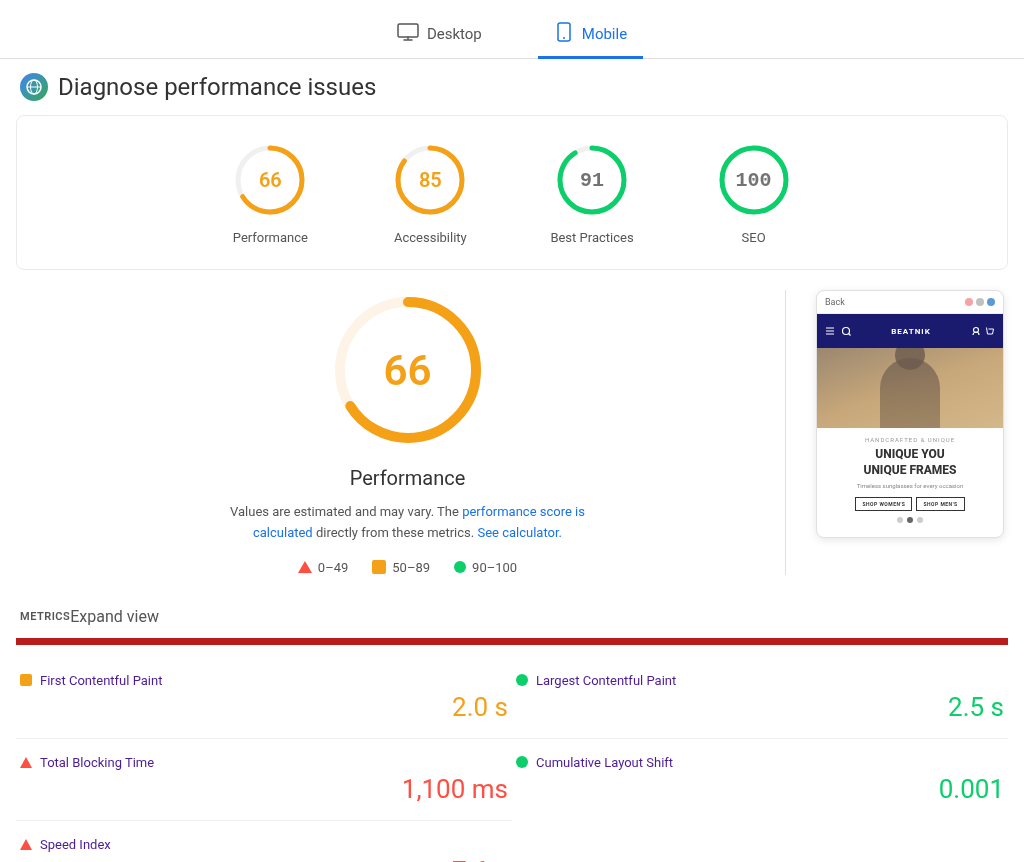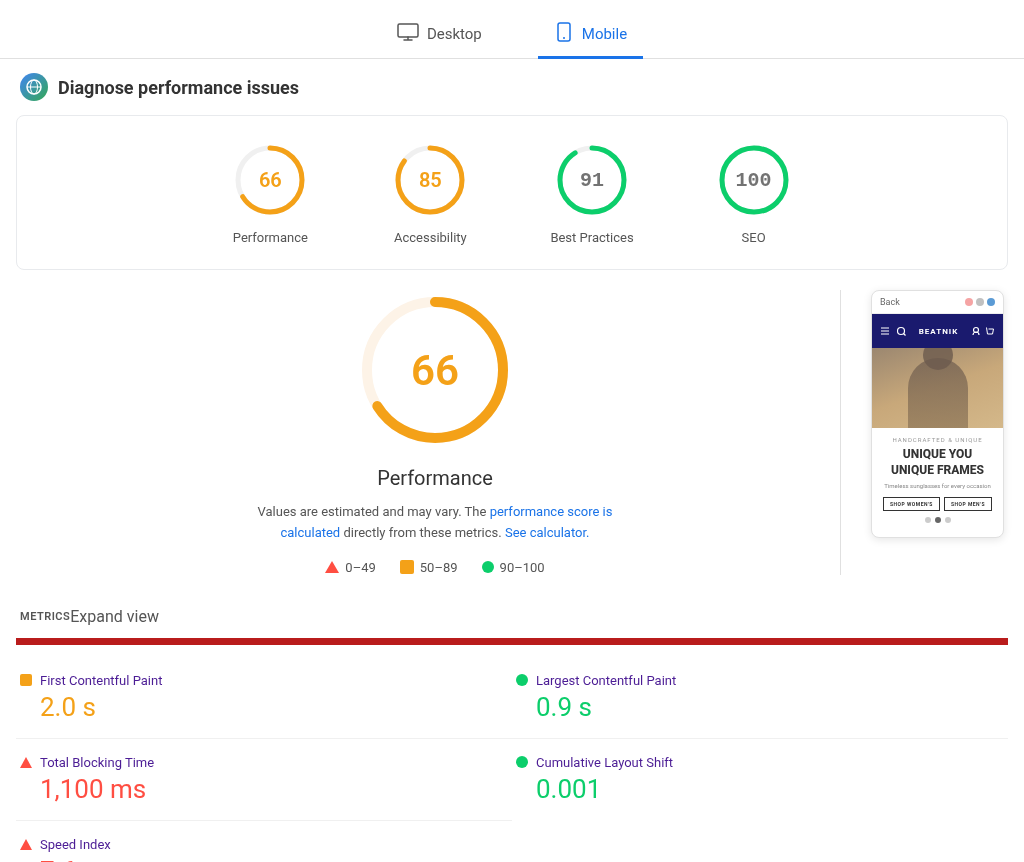--- a/index.html
+++ b/index.html
@@ -53,22 +53,22 @@
       border-radius: 50%;
       background: linear-gradient(135deg, #4285f4, #34a853);
       display: flex;
       align-items: center;
       justify-content: center;
       color: white;
       font-size: 12px;
     }
 
     .header-title {
-      font-size: 18px;
-      font-weight: 700;
+      font-size: 24px;
+      font-weight: 400;
       color: #333;
     }
 
     .score-section {
       border: 1px solid #e8eaed;
       border-radius: 8px;
       margin: 0 16px;
       padding: 24px 40px;
       display: flex;
       justify-content: center;
@@ -203,21 +203,21 @@
     }
 
     .divider-vertical {
       width: 1px;
       background: #e0e0e0;
       align-self: stretch;
       margin: 0 10px;
     }
 
     .phone-preview {
-      width: 133px;
+      width: 188px;
       flex-shrink: 0;
     }
 
     .phone-mockup {
       border: 1px solid #e0e0e0;
       border-radius: 8px;
       overflow: hidden;
       background: white;
       box-shadow: 0 2px 8px rgba(0,0,0,0.1);
     }
@@ -400,20 +400,21 @@
 
     .metric-name {
       font-size: 13px;
       color: #4c1d95;
     }
 
     .metric-value {
       font-size: 26px;
       font-weight: 400;
       margin-left: 20px;
+      text-align: right;
     }
 
     .metric-value.orange { color: #f4a118; }
     .metric-value.green { color: #0cce6b; }
     .metric-value.red { color: #ff4e42; }
 
     .metric-item:last-child,
     .metric-item:nth-last-child(2) {
       border-bottom: none;
     }
@@ -611,21 +612,21 @@
         <span class="metric-name">First Contentful Paint</span>
       </div>
       <div class="metric-value orange">2.0 s</div>
     </div>
 
     <div class="metric-item">
       <div class="metric-header">
         <div class="metric-indicator green"></div>
         <span class="metric-name">Largest Contentful Paint</span>
       </div>
-      <div class="metric-value green">0.9 s</div>
+      <div class="metric-value green">2.5 s</div>
     </div>
 
     <div class="metric-item">
       <div class="metric-header">
         <div class="metric-indicator red"></div>
         <span class="metric-name">Total Blocking Time</span>
       </div>
       <div class="metric-value red">1,100 ms</div>
     </div>
 

